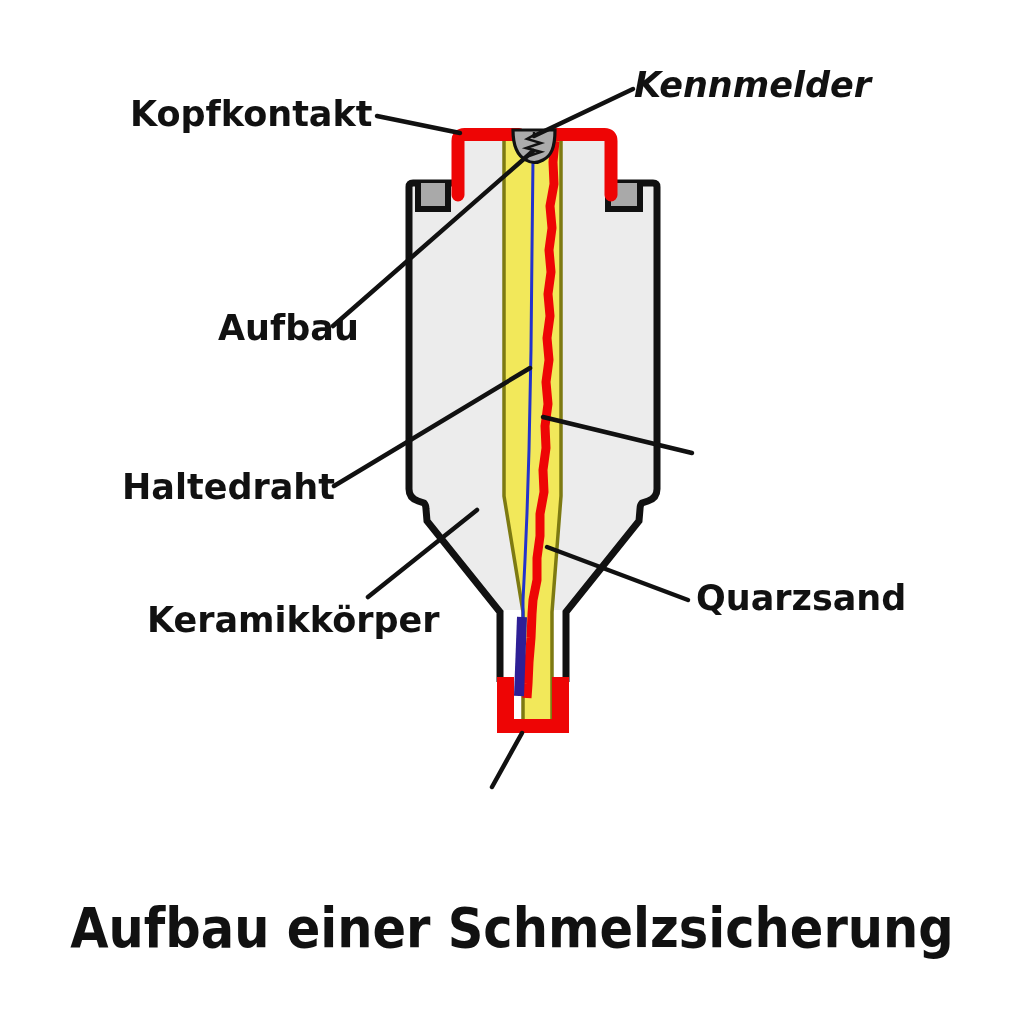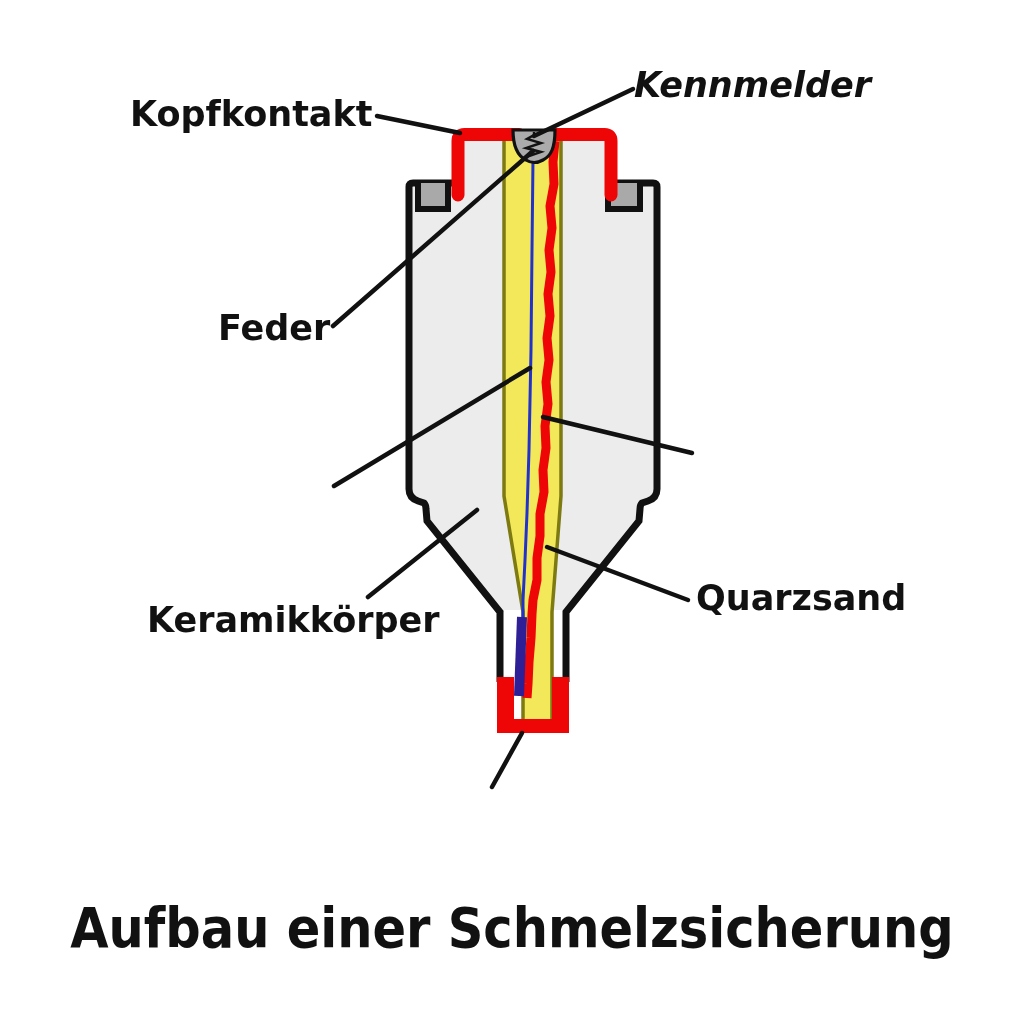--- a/index.html
+++ b/index.html
@@ -62,17 +62,18 @@
       <line x1="334" y1="486" x2="530" y2="368"></line>
       <line x1="692" y1="453" x2="543" y2="417"></line>
       <line x1="368" y1="597" x2="477" y2="510"></line>
       <line x1="688" y1="600" x2="547" y2="547"></line>
       <line x1="492" y1="787" x2="522" y2="733"></line>
     </g>
   </svg>
 
   <div class="lbl" id="lbl-kopfkontakt">Kopfkontakt</div>
   <div class="lbl" id="lbl-kennmelder">Kennmelder</div>
-  <div class="lbl" id="lbl-feder">Feder</div>
+  <div class="lbl" id="lbl-feder">Aufbau</div>
+  <div class="lbl" id="lbl-haltedraht">Haltedraht</div>
   <div class="lbl" id="lbl-quarzsand">Quarzsand</div>
   <div class="lbl" id="lbl-keramikkoerper">Keramikkörper</div>
   <div id="title">Aufbau einer Schmelzsicherung</div>
 </div>
 
 </body></html>

